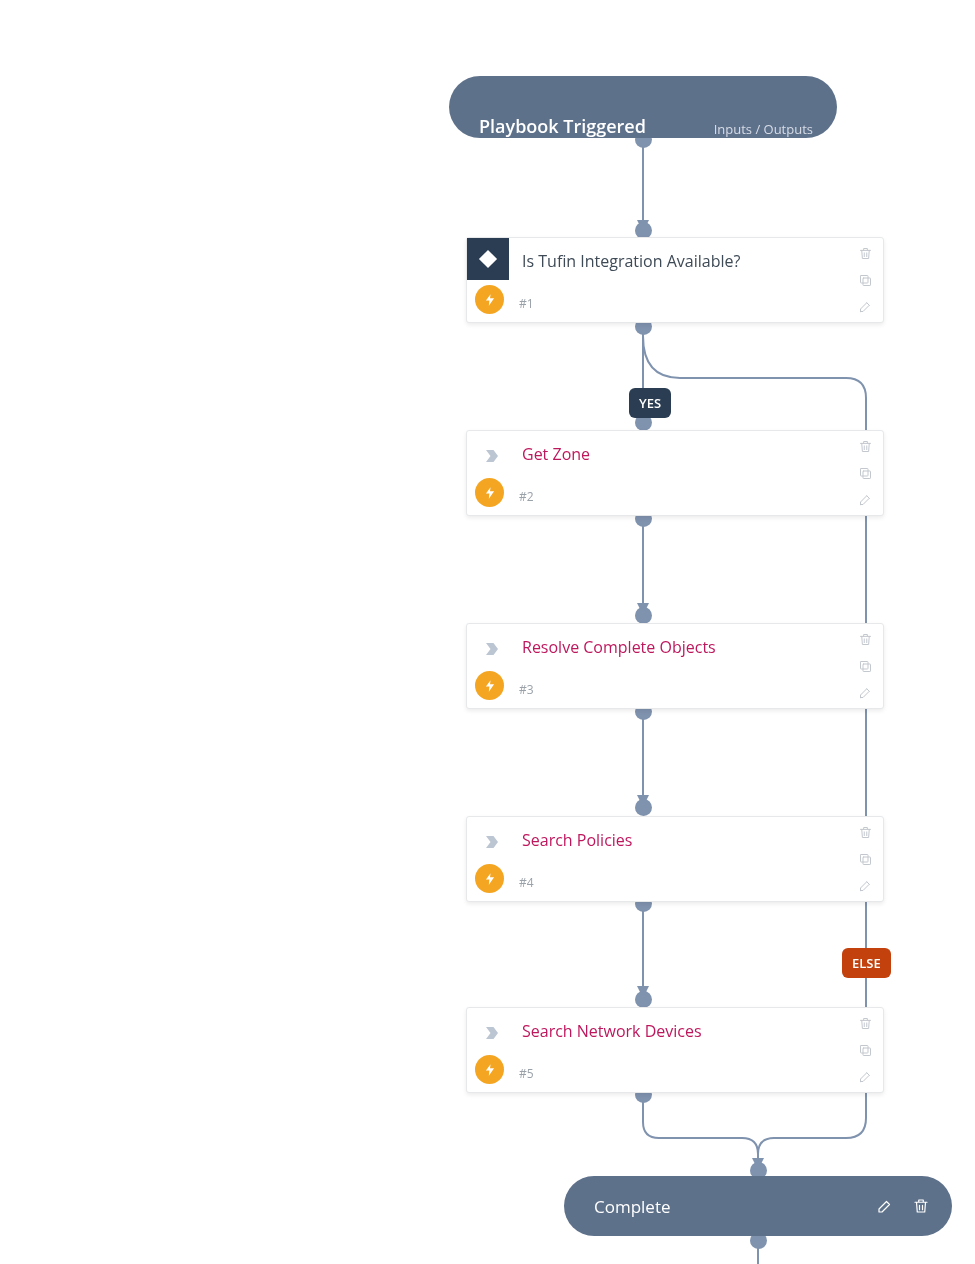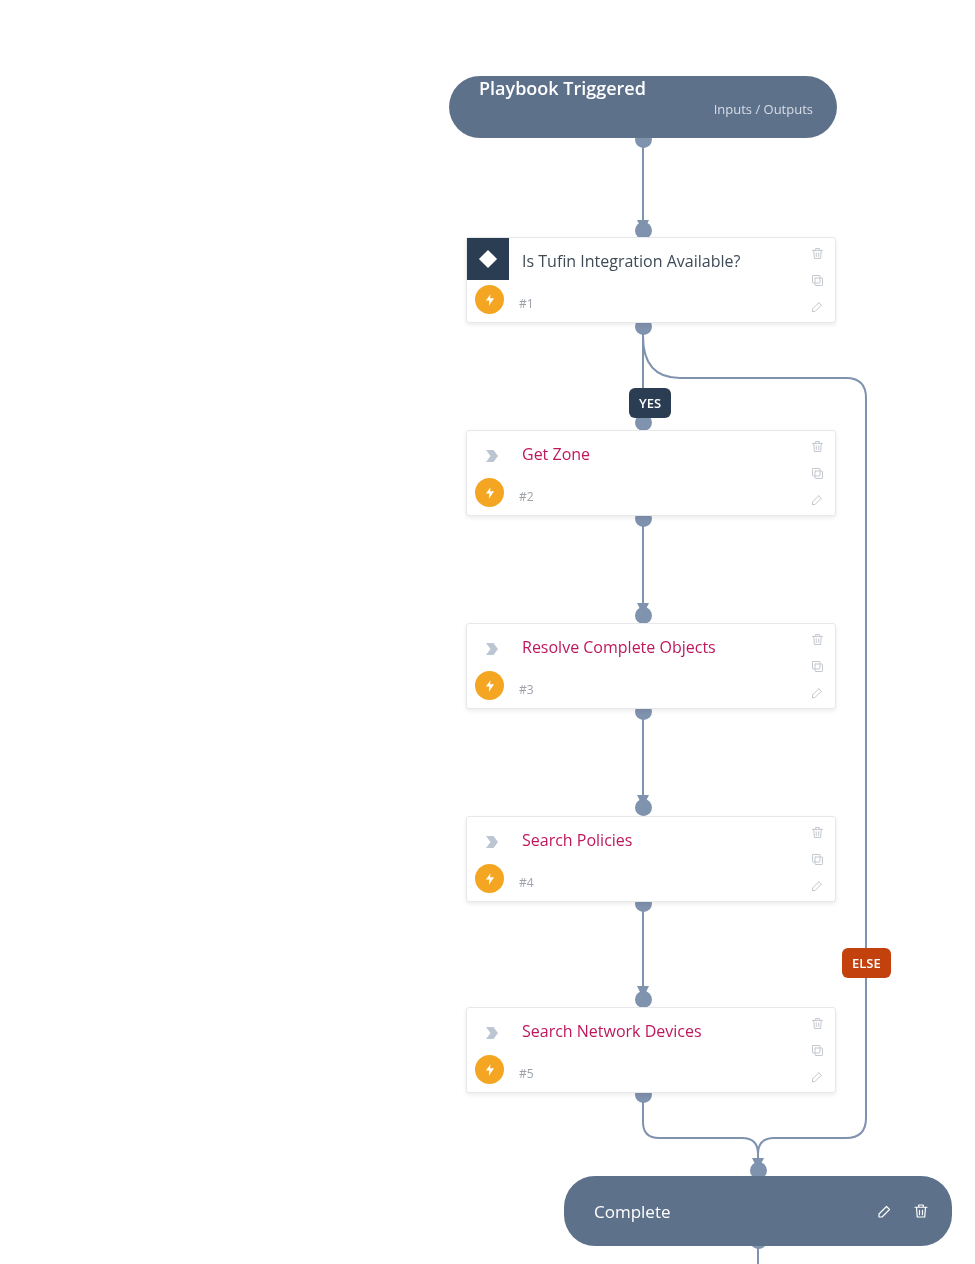--- a/index.html
+++ b/index.html
@@ -7,47 +7,46 @@
   svg { display:block; }
 
   
   .header-pill {
     position:absolute;
     left:449px; top:76px;
     width:388px; height:62px;
     background:#5e718b;
     border-radius:31px;
     color:#fff;
-    display:flex; align-items:flex-start;
+    display:flex; align-items:flex-end;
     padding:0 24px 0 30px;
-    flex-direction:column;
   }
   .header-title { font-weight:600; font-size:18px; color:#fff; }
   .header-io { margin-left:auto; font-size:13px; color:#d7dce6; }
 
   
   .complete-pill {
     position:absolute;
     left:564px; top:1176px;
-    width:388px; height:70px;
+    width:388px; height:60px;
     background:#5e718b;
     border-radius:31px;
     color:#fff;
     display:flex; align-items:center;
     padding:0 22px 0 30px;
   }
   .complete-label { font-size:17px; font-weight:500; }
   .complete-actions { margin-left:auto; display:flex; gap:18px; }
   .complete-actions .icn { width:18px; height:18px; color:#fff; }
 
   
   .step-card {
     position:absolute;
     left:466px;
-    width:370px; height:86px;
+    width:418px; height:86px;
     background:#fff;
     border:1px solid #e6e8ea;
     border-radius:3px;
     box-shadow:0 2px 4px rgba(0,0,0,0.08);
   }
   .step-type-badge {
     position:absolute; left:8px; top:8px; width:34px; height:34px;
     display:flex; align-items:center; justify-content:center;
   }
   .step-diamond-badge {

